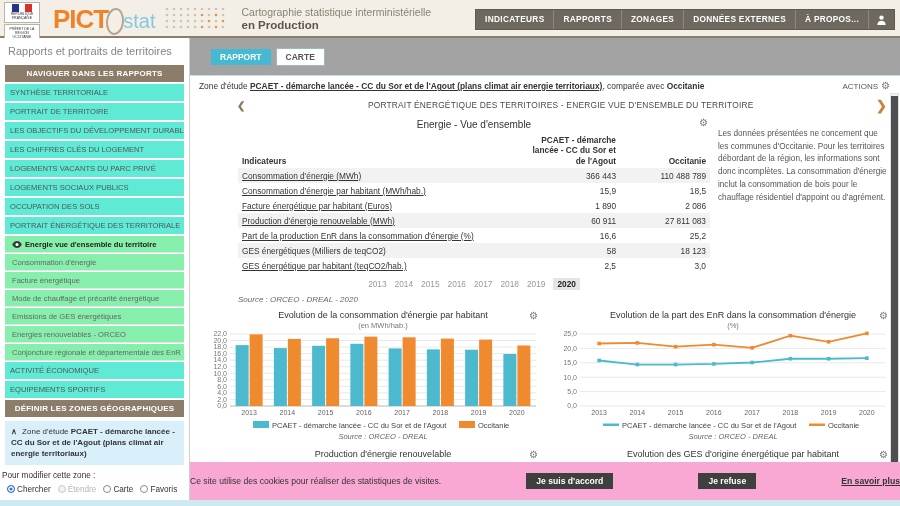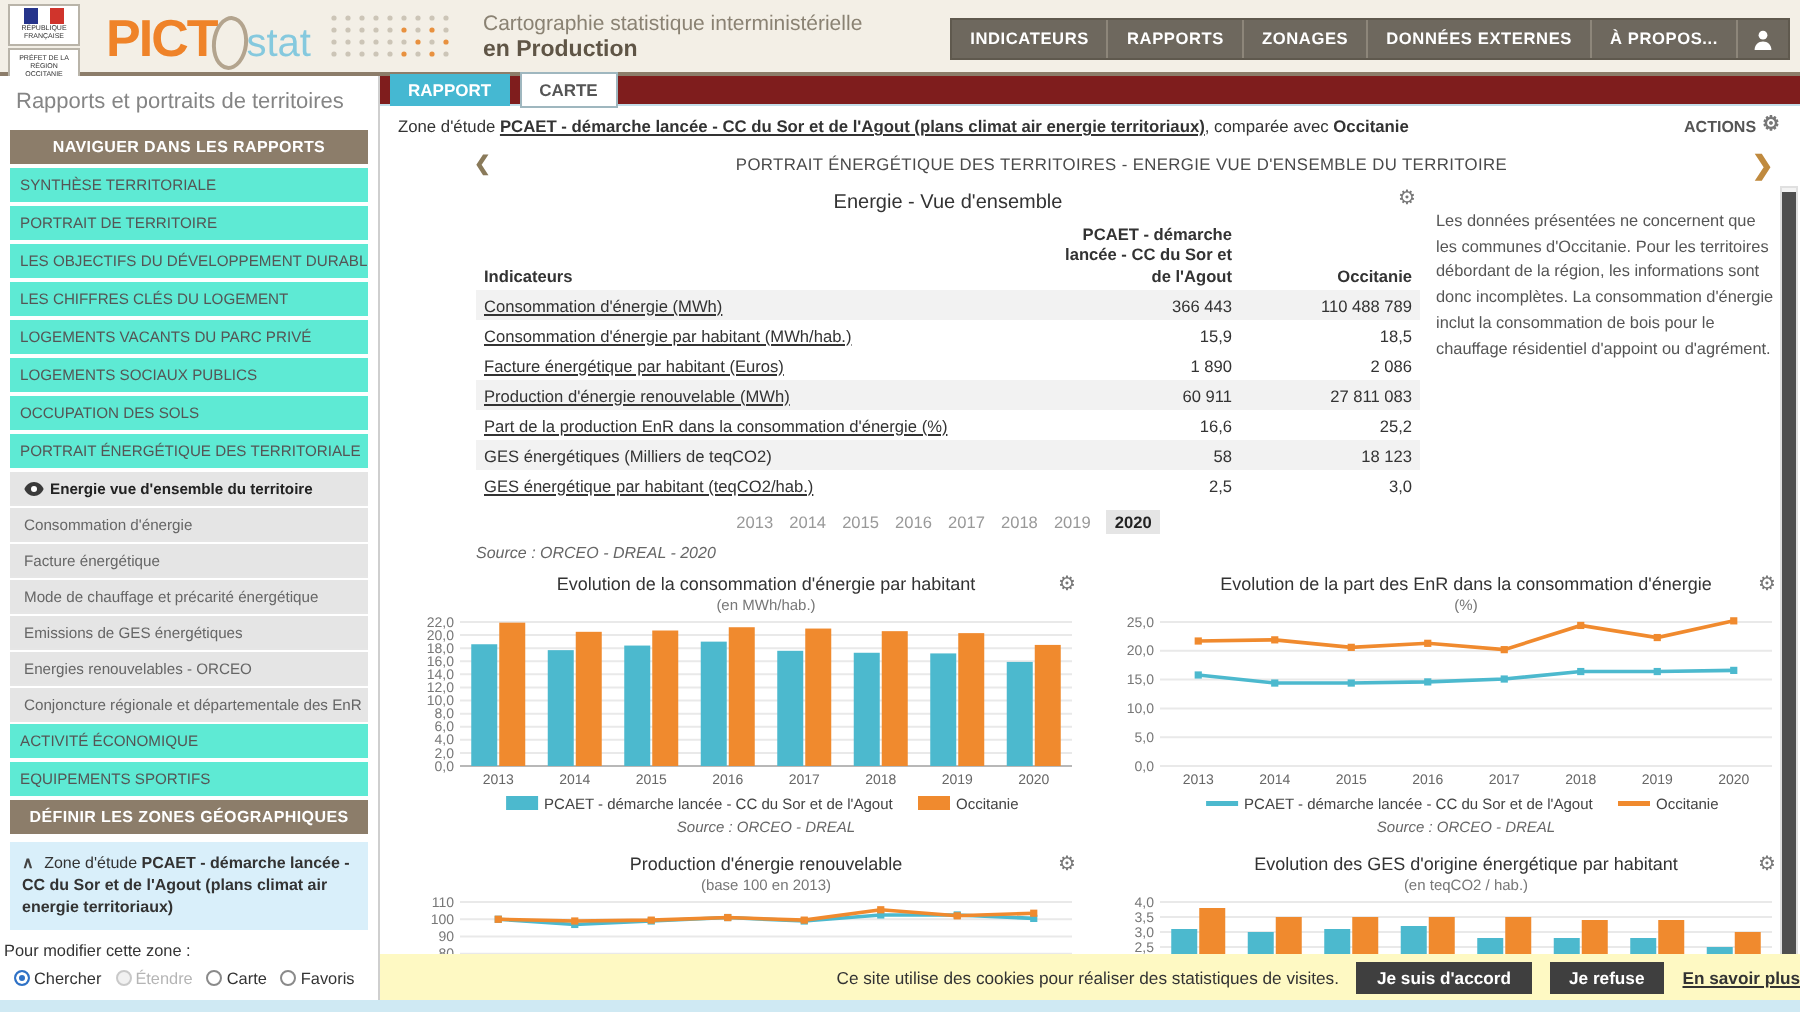--- a/index.html
+++ b/index.html
@@ -25,43 +25,43 @@
 .nav-item{font-size:8.3px;font-weight:bold;letter-spacing:.3px;padding:0 9px;border-left:1px solid #8d867a;line-height:19px;cursor:pointer}
 .nav-item:first-child{border-left:none}
 #nav-user{padding:0 8px;border-left:1px solid #8d867a;display:flex;align-items:center;height:100%}
 
 #side-col{position:absolute;top:38px;left:0;width:190px;bottom:0;background:#fff;border-right:1px solid #cfcfcf;overflow:hidden}
 .side-title{font-size:11px;color:#858585;padding:7px 8px 6px}
 .brown-bar{background:#8c7d6a;color:#fff;font-size:8px;font-weight:bold;text-align:center;padding:4px 2px;margin:2px 5px;letter-spacing:.2px}
 #side-nav{list-style:none;padding:0 5px}
 #side-nav li{cursor:pointer}
 li.mainitem{background:#5eead4;color:#555;font-size:7.6px;padding:4px 5px;margin-bottom:2px;white-space:nowrap;overflow:hidden}
-li.subitem{background:#e5e5e5;color:#666;font-size:7.6px;padding:3.5px 5px 3.5px 7px;border-bottom:1px solid #e6e6e6;white-space:nowrap;overflow:hidden;margin-bottom:1px}
+li.subitem{background:#86efac;color:#666;font-size:7.6px;padding:3.5px 5px 3.5px 7px;border-bottom:1px solid #e6e6e6;white-space:nowrap;overflow:hidden;margin-bottom:1px}
 li.subitem.active{font-weight:bold;color:#222;display:flex;align-items:center;gap:3px}
 .zone-box{background:#d9effa;margin:4px 5px 3px;padding:5px 6px;font-size:8px;color:#333;line-height:1.4;cursor:pointer}
 .caret{font-size:8px;color:#444;margin-right:3px;font-weight:bold}
 .modify{padding:3px 2px 1px;font-size:8.2px;color:#333}
 .radios{display:flex;align-items:center;gap:7px;padding:4px 7px;font-size:8.2px;color:#333;white-space:nowrap}
 .radio{display:inline-block;width:8px;height:8px;border-radius:50%;border:1px solid #8a8a8a;background:#fff;vertical-align:-1px;margin-right:2px}
 .radio.sel{background:#2f72c6;border-color:#2f72c6;box-shadow:inset 0 0 0 1.5px #fff}
 .radio.dis{border-color:#c9c9c9;background:#f1f1f1}
 .rlabel{display:flex;align-items:center;cursor:pointer}
 .rlabel.dis{color:#b5b5b5}
 .search-row{display:flex;gap:3px;padding:3px 6px 6px}
 .search-row input{flex:1;min-width:0;border:1px solid #b5b5b5;font-size:7.8px;padding:3px 4px;color:#555;font-family:"Liberation Sans",sans-serif}
 .sbtn{background:#fff;border:1px solid #a8a8a8;font-size:7.8px;color:#444;padding:3px 7px;white-space:nowrap;cursor:pointer}
 
 #main-col{position:absolute;top:38px;left:190px;right:0;bottom:0;background:#fff}
-.tabstrip{background:#7f1d1d;height:15px;border-bottom:1px solid #c2dde8;display:flex;align-items:center;padding-left:5px;gap:5px}
+.tabstrip{background:#a3a3a3;height:38px;border-bottom:1px solid #c2dde8;display:flex;align-items:center;padding-left:21px;gap:5px}
 .tab{font-size:8.5px;font-weight:bold;padding:3px 9px;cursor:pointer}
 .tab.active{background:#45b8d2;color:#fff}
 .tab.inactive{background:#fff;color:#555;border:1px solid #9fb7bf}
 .zonebar{height:20px;display:flex;align-items:center;padding:0 10px 0 9px;font-size:8.4px;color:#333;white-space:nowrap;overflow:hidden}
 .zonebar b u{cursor:pointer}
-.actions{margin-left:auto;font-size:8px;font-weight:bold;color:#555;cursor:pointer;display:flex;align-items:flex-end;gap:3px}
+.actions{margin-left:auto;font-size:8px;font-weight:normal;color:#555;cursor:pointer;display:flex;align-items:flex-end;gap:3px}
 .gear{color:#777;font-size:10px;line-height:1}
 .reportbar{height:18px;display:flex;align-items:center;font-size:8.4px;color:#4a4a4a;letter-spacing:.2px}
 .chev{cursor:pointer;font-weight:bold}
 .chev.left{color:#8a7a5a;font-size:10px;margin-left:47px}
 .chev.right{color:#c08a3e;font-size:13px;margin-right:13px}
 .rtitle{flex:1;text-align:center}
 .row1{display:flex;padding-left:48px}
 .tablecol{width:472px;position:relative}
 .section-head{text-align:center;font-size:10px;color:#333;padding:5px 0 3px}
 .section-gear{position:absolute;right:2px;top:4px;cursor:pointer}
@@ -76,21 +76,21 @@
 .year{cursor:pointer}
 .year.sel{color:#222;font-weight:bold;background:#e5e5e5;padding:1px 4px;margin:-1px 0}
 .tsource{text-align:left;font-style:italic;font-size:8px;color:#666;padding:4px 0 4px}
 .notecol{width:170px;margin-left:8px;padding-top:14px;font-size:8.2px;color:#555;line-height:1.55}
 .charts{display:grid;grid-template-columns:350px 350px;margin:1px 0 0 6px}
 .chart-cell{position:relative}
 .chart-gear{position:absolute;top:2px;right:8px;cursor:pointer}
 
 #scrollbar{position:absolute;right:1px;top:93px;bottom:6px;width:9px;background:#f3f3f3;border:1px solid #e0e0e0;z-index:2}
 #scrollbar .thumb{position:absolute;top:2px;left:0;right:0;bottom:3px;background:#4f4f4f;cursor:pointer}
-#cookie{position:absolute;left:190px;right:0;bottom:6px;height:23px;background:#fef9c3;display:flex;align-items:center;justify-content:flex-end;gap:9px;font-size:8.6px;color:#333;z-index:5}
+#cookie{position:absolute;left:190px;right:0;bottom:6px;height:38px;background:#f9a8d4;display:flex;align-items:center;justify-content:space-between;gap:9px;font-size:8.6px;color:#333;z-index:5}
 .cbtn{background:#3f3f3f;color:#fff;font-weight:bold;font-size:8.6px;padding:3px 10px;border:none;cursor:pointer;font-family:"Liberation Sans",sans-serif}
 .cmore{color:#333;text-decoration:underline;font-weight:bold;cursor:pointer}
 #footer-strip{position:absolute;left:0;right:0;bottom:0;height:6px;background:#cfe9f3;z-index:6}
 </style>
 </head>
 <body>
 
 <div id="app">
 
   <header>

